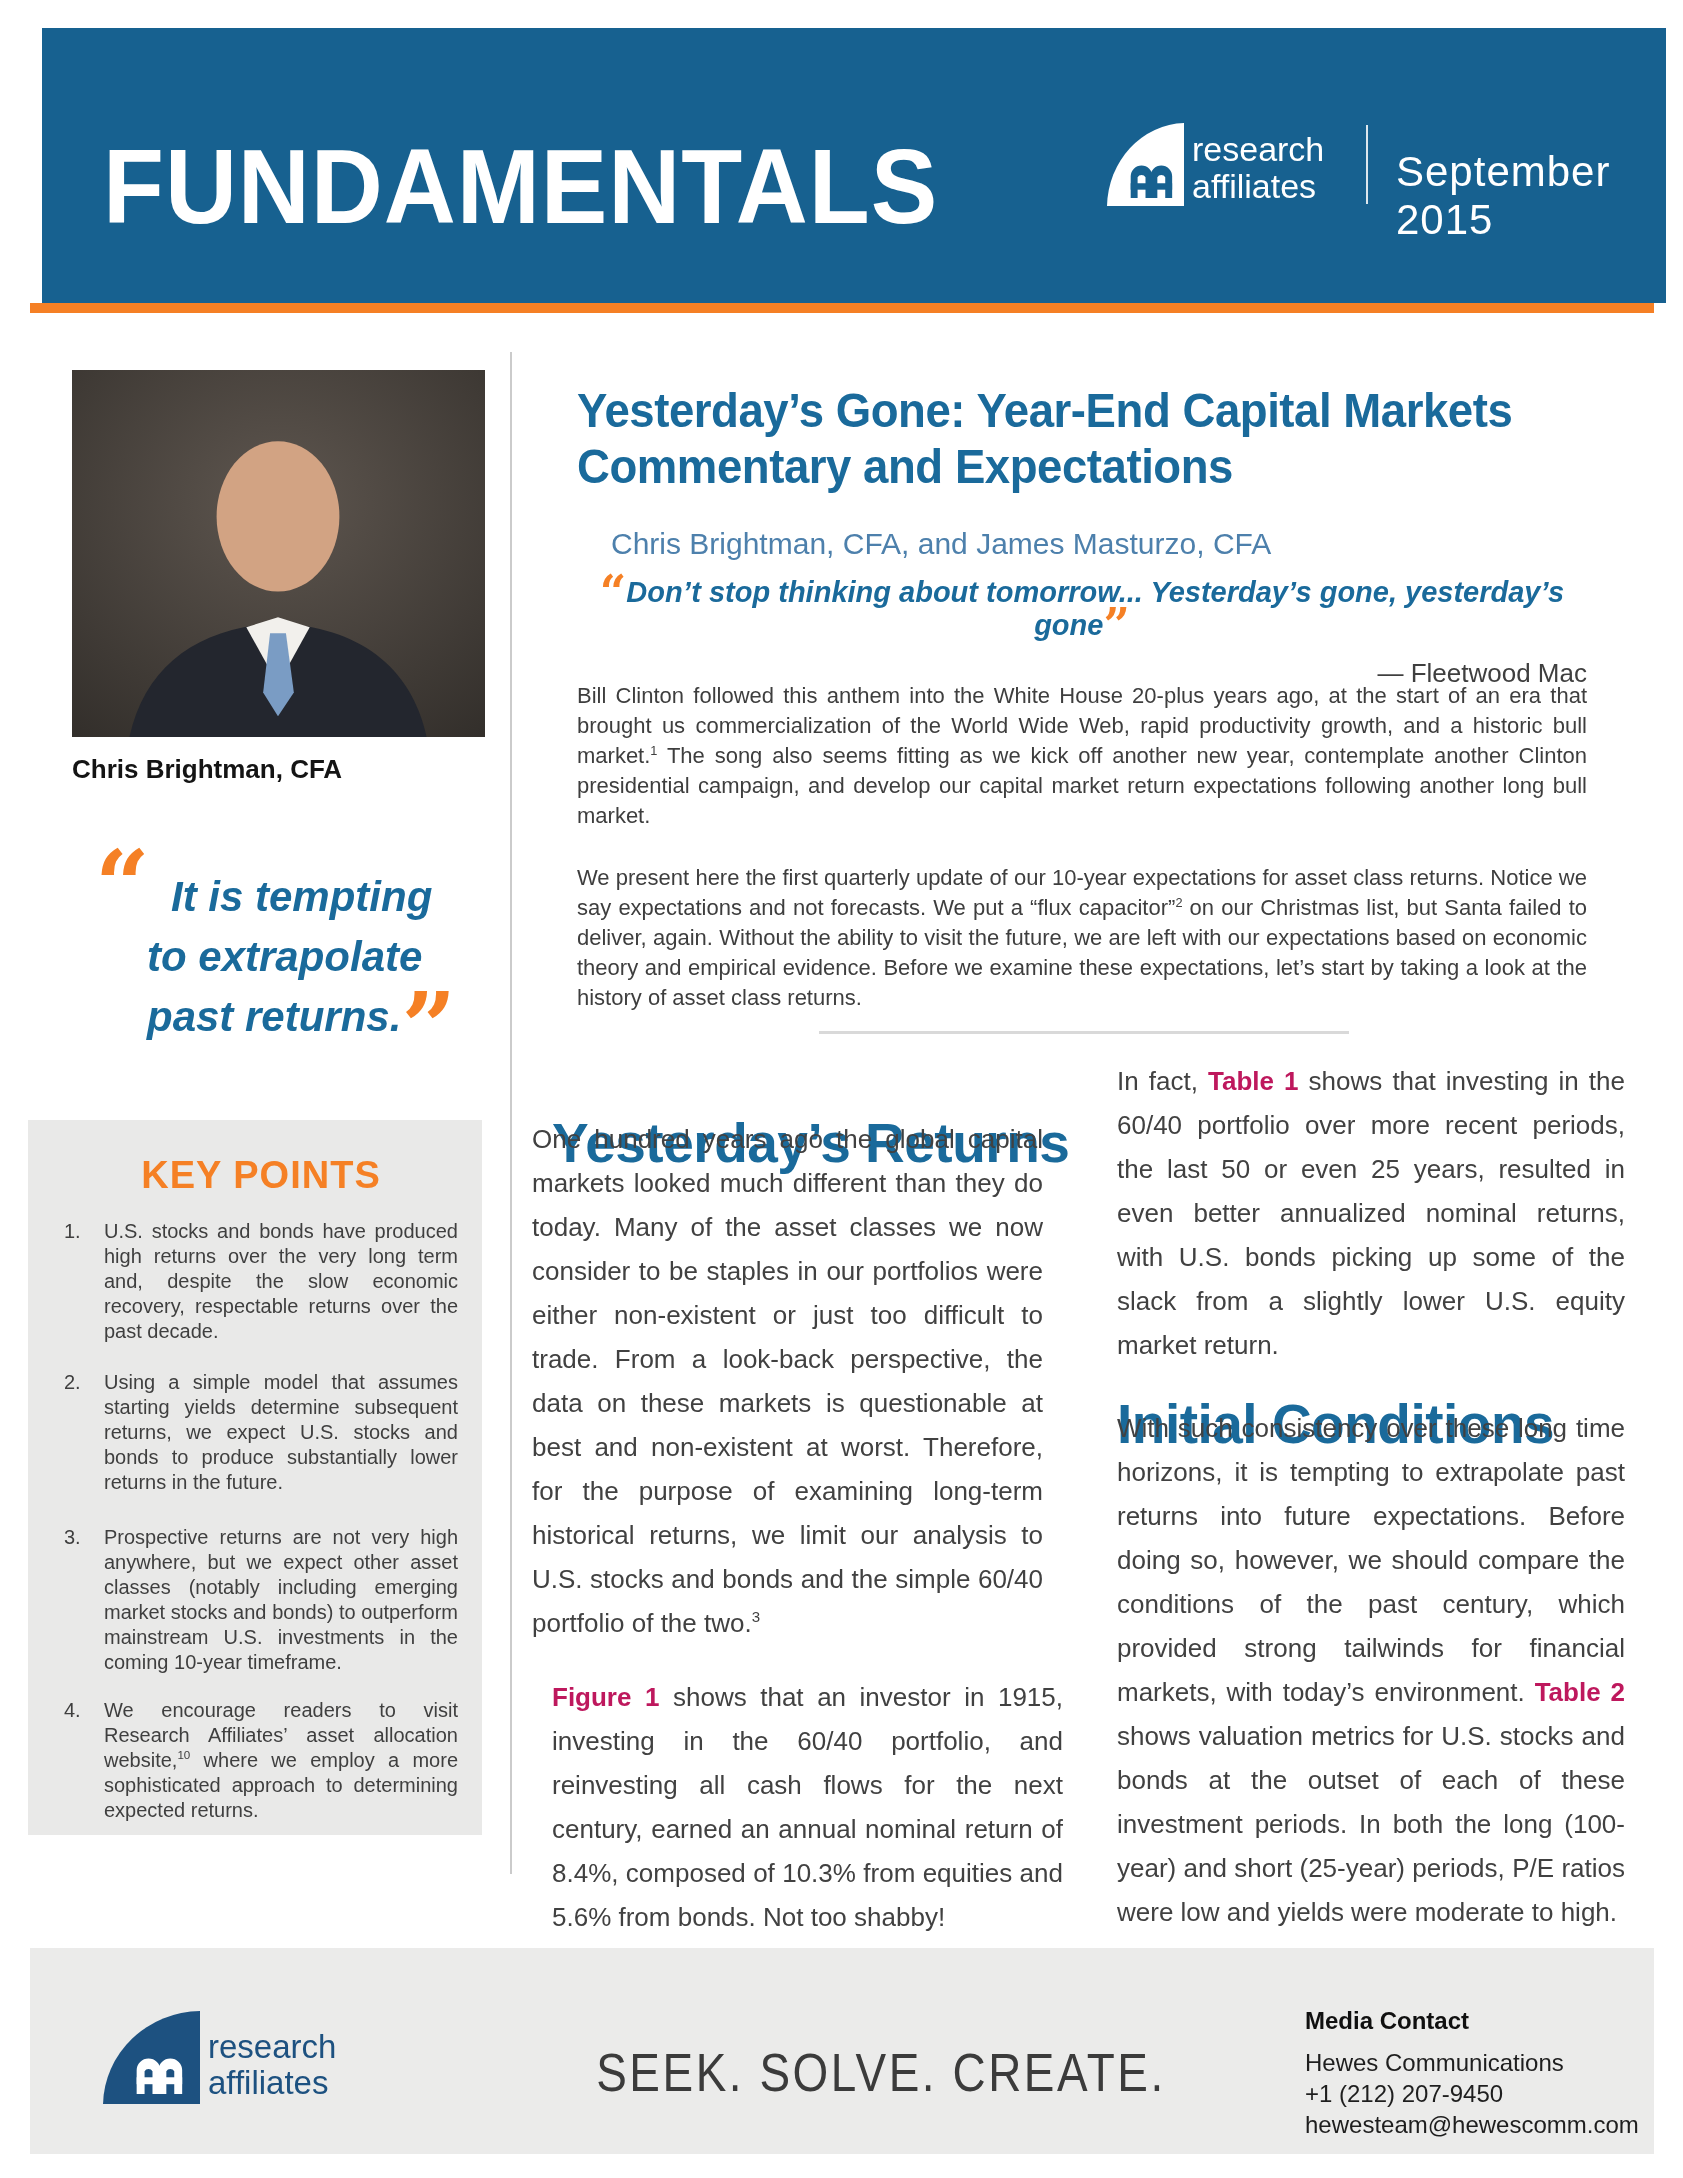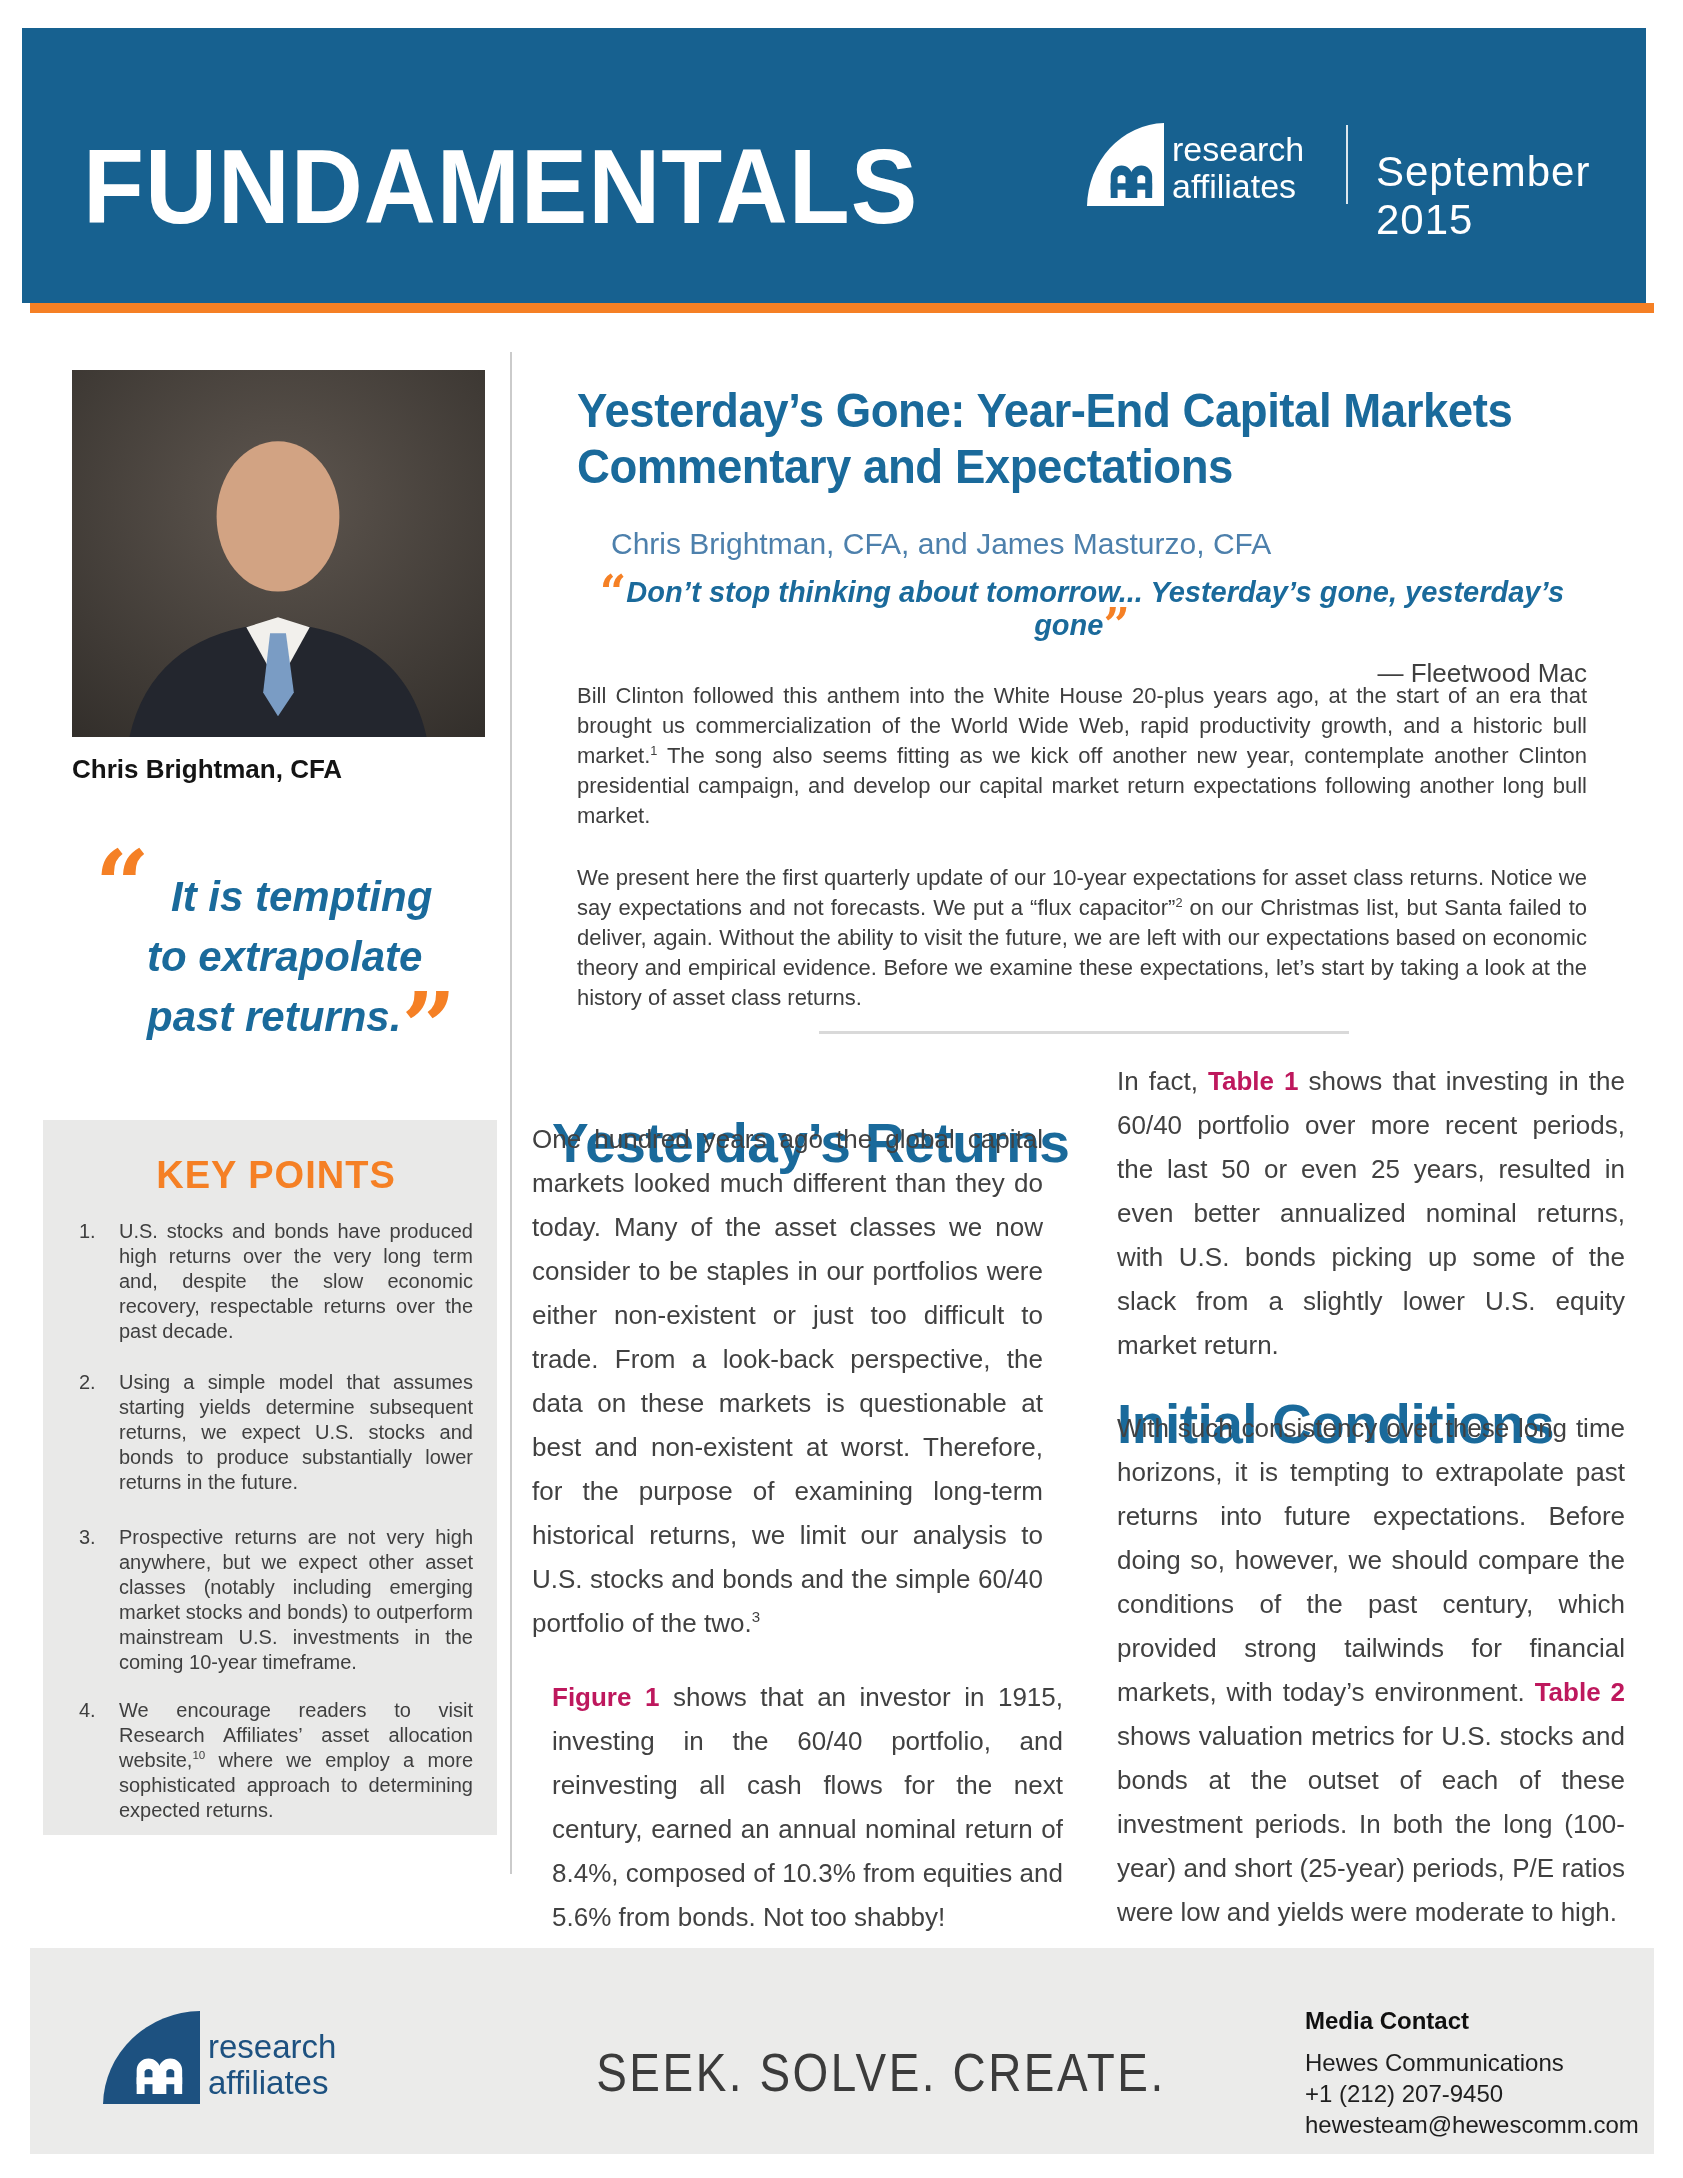--- a/index.html
+++ b/index.html
@@ -1,21 +1,21 @@
 <!DOCTYPE html>
 <html><head>
 <meta charset="utf-8">
 <style>
   html,body{margin:0;padding:0;background:#ffffff;}
   .page{
     position:relative;width:1683px;height:2178px;background:#ffffff;overflow:hidden;
     font-family:"Liberation Sans",sans-serif;color:#3e3e3e;
   }
   
-  .banner{position:absolute;left:22px;top:28px;width:1624px;height:275px;background:#176190;}
+  .banner{position:absolute;left:42px;top:28px;width:1624px;height:275px;background:#176190;}
   .masthead-title{
     position:absolute;left:61px;top:99px;color:#ffffff;font-weight:bold;
     font-size:105px;letter-spacing:1px;transform:scaleX(0.95);transform-origin:left center;
     white-space:nowrap;
   }
   .brand-shape{position:absolute;left:75px;top:95px;}
   .brand-text{position:absolute;left:160px;top:103px;color:#ffffff;font-size:34px;line-height:37px;}
   .brand-sep{position:absolute;left:1324px;top:97px;width:2px;height:79px;background:rgba(255,255,255,0.85);}
   .issue-date{position:absolute;left:1354px;top:120px;color:#ffffff;font-size:42px;letter-spacing:1px;}
   .orange-bar{position:absolute;left:30px;top:303px;width:1624px;height:10px;background:#F58025;}
@@ -37,21 +37,21 @@
     position:absolute;left:147px;top:867px;width:329px;
     color:#1A6A9B;font-size:42px;line-height:60px;font-style:italic;font-weight:bold;
     text-indent:24px;
   }
   .pq-close{
     color:#F58025;font-size:95px;font-weight:bold;line-height:0;vertical-align:-30px;
     font-style:normal;font-family:"DejaVu Serif",serif;
   }
   .kp-box{
     position:absolute;left:28px;top:1120px;width:454px;height:715px;background:#e9e9e8;
-    box-sizing:border-box;padding:34px 24px 0 36px;margin-left:15px;
+    box-sizing:border-box;padding:34px 24px 0 36px;
   }
   .kp-heading{
     text-align:center;color:#F58025;font-size:38px;font-weight:bold;letter-spacing:1px;
     margin:0 0 22px 0;
   }
   .kp-item{display:flex;align-items:flex-start;font-size:20px;line-height:25px;color:#3f3f3f;}
   .kp-item + .kp-item{margin-top:26px;}
   .kp-num{flex:0 0 40px;}
   .kp-text{flex:1;text-align:justify;}
   

